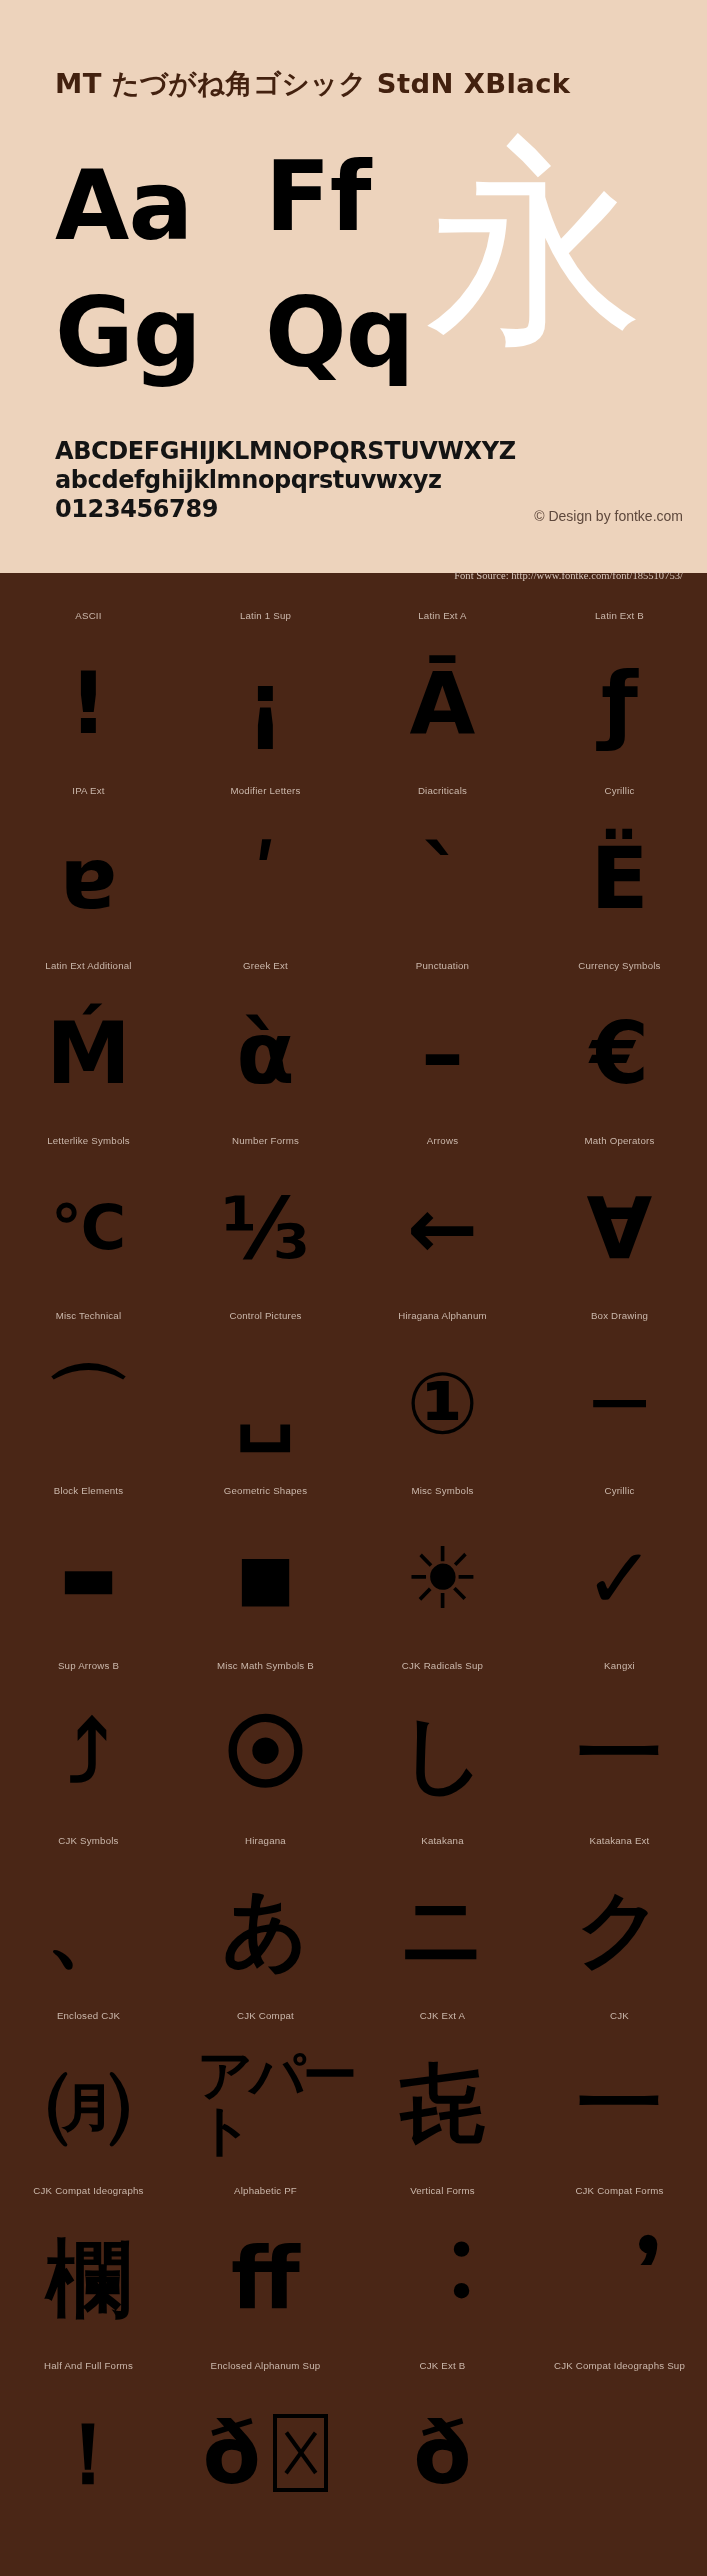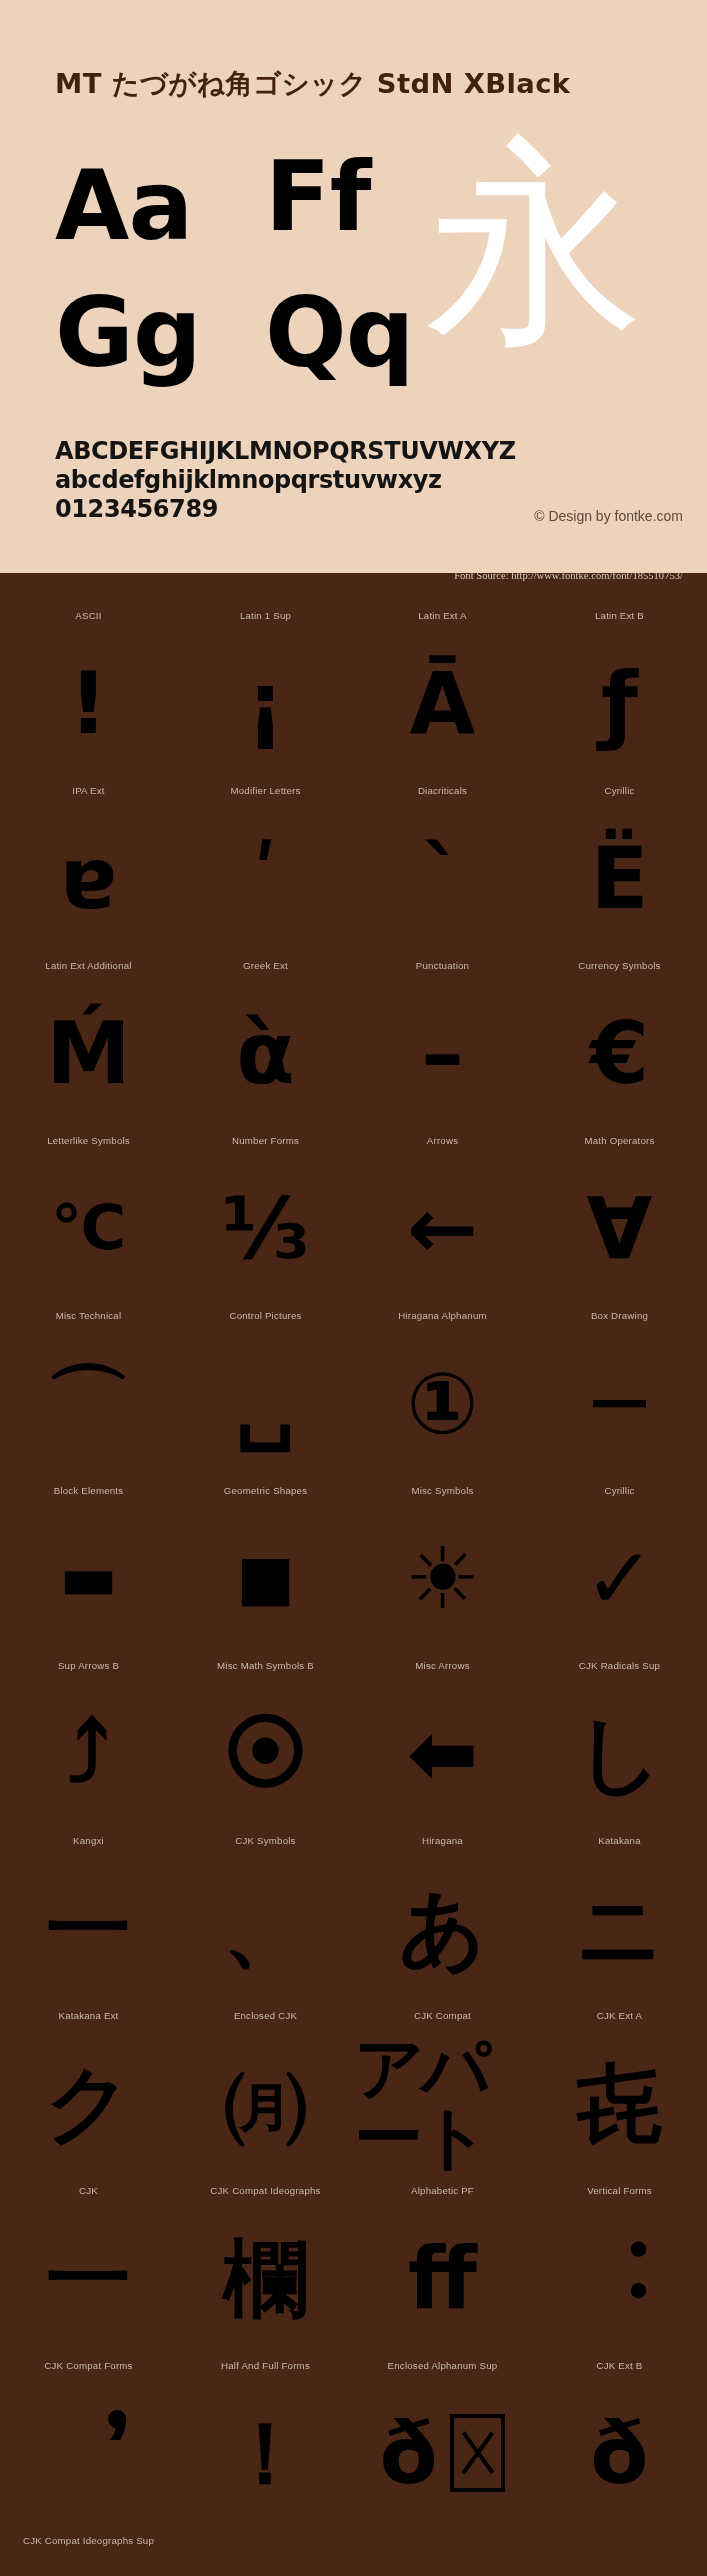--- a/index.html
+++ b/index.html
@@ -150,21 +150,21 @@
     justify-content: center;
     width: 100%;
     color: #000000;
     font-size: 85px;
     line-height: 1;
     font-weight: 800;
     font-family: "DejaVu Sans", "Liberation Sans", sans-serif;
     overflow: hidden;
   }
   .glyph-char.small  { font-size: 62px; }
-  .glyph-char.wide   { font-size: 69px; letter-spacing: -3.5px; }
+  .glyph-char.wide   { font-size: 55px; letter-spacing: -3.5px; margin-left: 20px; }
 
   
   .notdef {
     width: 55px;
     height: 78px;
     border: 4.4px solid #000;
     position: relative;
     display: inline-block;
   }
   .notdef::before, .notdef::after {
@@ -308,24 +308,20 @@
       <div class="glyph-block-label">Cyrillic</div>
       <div class="glyph-char">✓</div>
     </div>
     <div class="glyph-cell">
       <div class="glyph-block-label">Sup Arrows B</div>
       <div class="glyph-char">⤴</div>
     </div>
     <div class="glyph-cell">
       <div class="glyph-block-label">Misc Math Symbols B</div>
       <div class="glyph-char">⦿</div>
-    </div>
-    <div class="glyph-cell">
-      <div class="glyph-block-label">Misc Arrows</div>
-      <div class="glyph-char">⬅</div>
     </div>
     <div class="glyph-cell">
       <div class="glyph-block-label">CJK Radicals Sup</div>
       <div class="glyph-char">し</div>
     </div>
     <div class="glyph-cell">
       <div class="glyph-block-label">Kangxi</div>
       <div class="glyph-char">一</div>
     </div>
     <div class="glyph-cell">

